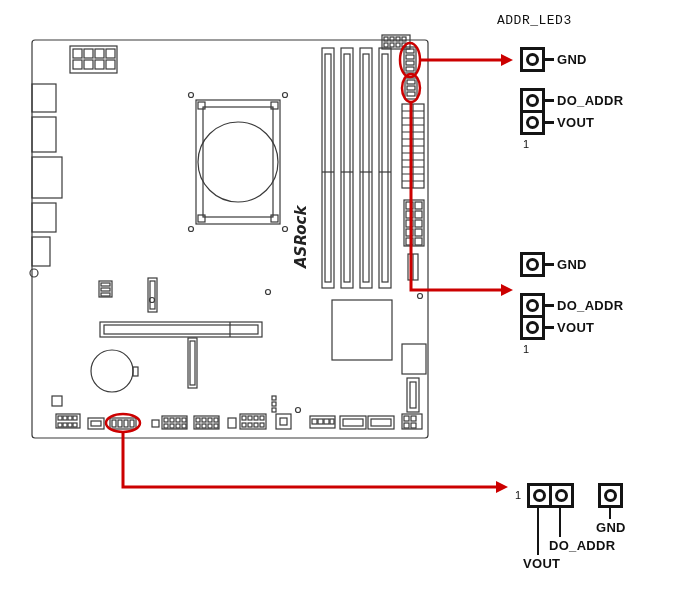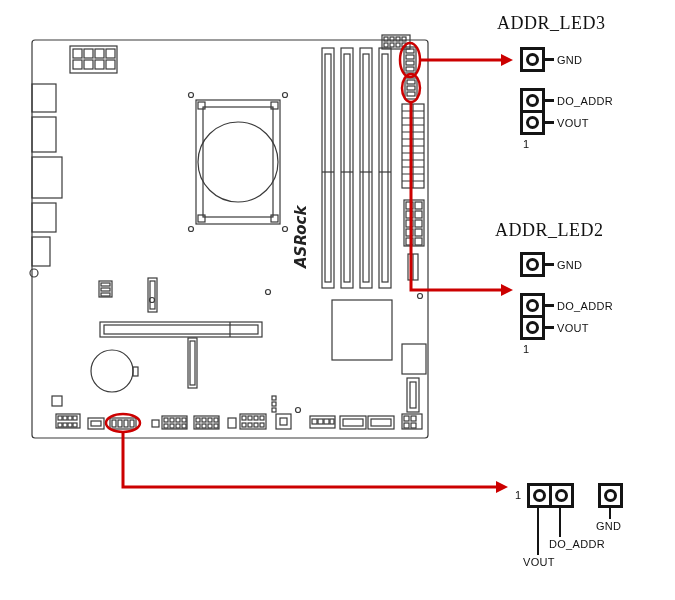--- a/index.html
+++ b/index.html
@@ -1,34 +1,34 @@
 <!DOCTYPE html>
 <html><head>
 <meta charset="utf-8">
 <style>
   * { margin:0; padding:0; box-sizing:border-box; }
   html,body { background:#ffffff; }
   body { font-family:"Liberation Sans", sans-serif; color:#111; }
   .stage { position:relative; width:675px; height:600px; background:#fff; overflow:hidden; }
   .abs { position:absolute; }
   .title {
-    font-family:Liberation Serif, serif;
-    font-size:18px; letter-spacing:0.5px; color:#111; white-space:nowrap;
+    font-family:Liberation Mono, monospace;
+    font-size:13px; letter-spacing:0.5px; color:#111; white-space:nowrap;
   }
   .vconn { display:flex; flex-direction:column; align-items:flex-start; }
   .pin-row { display:flex; align-items:center; height:25px; }
   .pin-row + .pin-row { margin-top:-3px; }
   .pin-gap { height:16px; width:25px; }
   .pinbox {
     width:25px; height:25px; border:3px solid #141414; background:#fff;
     display:flex; align-items:center; justify-content:center; flex:0 0 auto;
   }
   .hole { width:13px; height:13px; border:3px solid #141414; border-radius:50%; background:#fff; }
   .tick { width:9px; height:2.5px; background:#141414; margin-right:3px; flex:0 0 auto; }
-  .pinlabel { font-size:11px; letter-spacing:0.3px; color:#111; white-space:nowrap; }
+  .pinlabel { font-size:13px; letter-spacing:0.3px; color:#111; white-space:nowrap;font-weight:bold; }
   .pin1 { font-size:11px; color:#111; margin:3px 0 0 3px; }
   .vline { position:absolute; width:2px; background:#141414; }
 </style>
 </head>
 <body>
 
 <div class="stage">
 
   <svg class="abs" style="left:0;top:0" width="675" height="600" viewBox="0 0 675 600">
 
@@ -280,21 +280,20 @@
     <div class="pin-row">
       <div class="pinbox">
           <div class="hole"></div>
         </div>
       <div class="tick"></div>
       <div class="pinlabel">VOUT</div>
     </div>
     <div class="pin1">1</div>
   </div>
 
-  <div class="abs title" style="left:495px; top:220px">ADDR_LED2</div>
 
   <div class="abs vconn" style="left:520px; top:252px">
     <div class="pin-row">
       <div class="pinbox">
           <div class="hole"></div>
         </div>
       <div class="tick"></div>
       <div class="pinlabel">GND</div>
     </div>
     <div class="pin-gap"></div>

